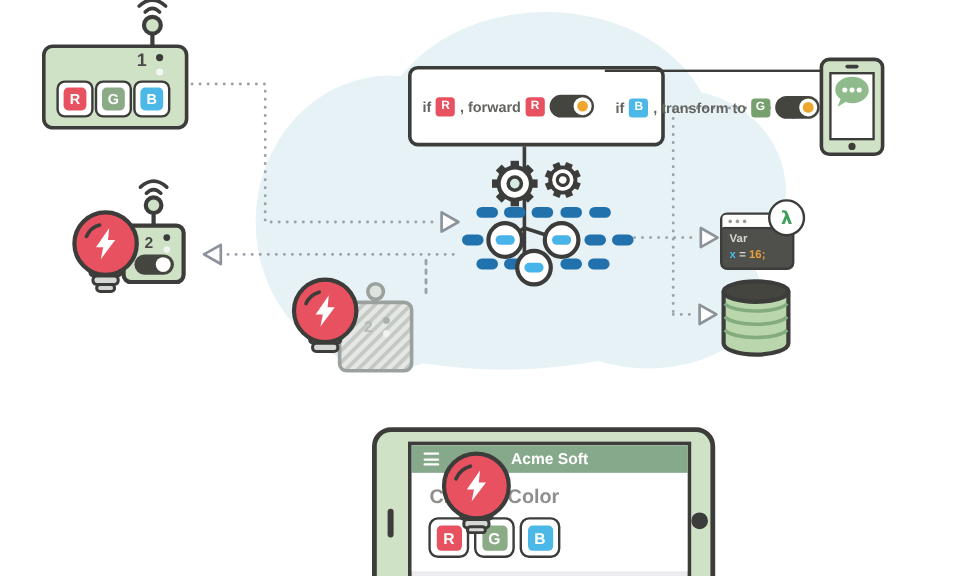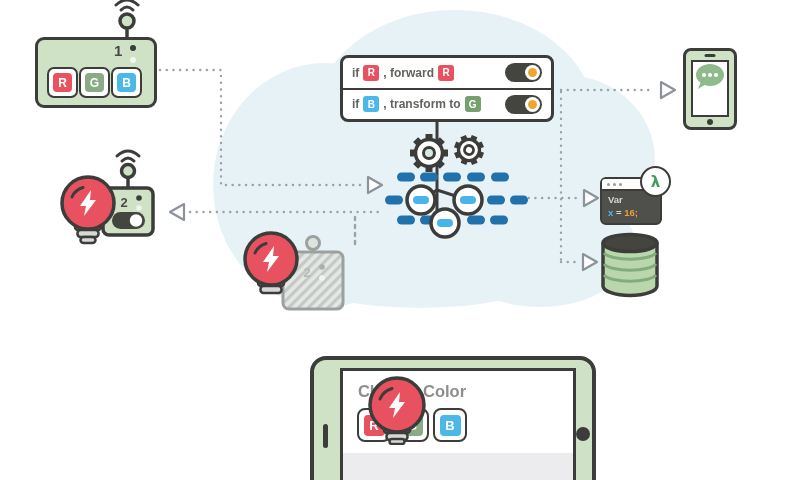--- a/index.html
+++ b/index.html
@@ -19,21 +19,21 @@
        border-radius:7px;display:flex;align-items:center;justify-content:center;cursor:pointer;}
   .key-inner{width:19px;height:19px;border-radius:4px;display:flex;align-items:center;
              justify-content:center;color:#fff;font-weight:bold;font-size:12px;}
   .red-bg{background:#e8515f;}
   .green-bg{background:#8aab85;}
   .blue-bg{background:#4cb8e8;}
   .dgreen-bg{background:#76a06d;}
 
   
   .rules{left:340px;top:55px;width:214px;height:67px;background:#fff;
-         border:3.5px solid #3c3c3a;border-radius:8px;display:flex;flex-direction:column;}
+         border:3.5px solid #3c3c3a;border-radius:8px;display:flex;flex-direction:row;}
   .rule-row{flex:1;display:flex;align-items:center;padding:0 9px;gap:4px;
             font-size:12px;font-weight:bold;color:#63635f;white-space:nowrap;}
   .rule-row + .rule-row{border-top:2.5px solid #3c3c3a;}
   .badge{width:16px;height:16px;border-radius:3px;display:inline-flex;align-items:center;
          justify-content:center;color:#fff;font-weight:bold;font-size:10px;flex:0 0 auto;}
   .toggle{margin-left:auto;width:37px;height:19px;background:#45453f;border-radius:10px;
           position:relative;flex:0 0 auto;cursor:pointer;}
   .toggle .knob{position:absolute;right:2px;top:2px;width:15px;height:15px;border-radius:50%;
           background:#fff;display:flex;align-items:center;justify-content:center;}
   .toggle .knob::after{content:"";width:9px;height:9px;border-radius:50%;background:#eda72e;}
@@ -301,20 +301,28 @@
         <span class="c-num">16;</span>
       </div>
     </div>
     <div class="lambda-badge">λ</div>
   </div>
 
   <div class="abs tablet">
     <div class="tab-pill"></div>
     <div class="tab-home"></div>
     <div class="screen">
+      <div class="app-header">
+        <div class="hamburger">
+          <div></div>
+            <div></div>
+            <div></div>
+        </div>
+        <span>Acme Soft</span>
+      </div>
       <div class="app-card">
         <svg width="64" height="74" viewBox="-32 -34 64 74" style="margin-left:22px;">
           <rect x="-13" y="21" width="26" height="7" rx="3" fill="#d6d8d6" stroke="#3c3c3a" stroke-width="2.5"></rect>
           <rect x="-10.5" y="28" width="21" height="7" rx="3" fill="#d6d8d6" stroke="#3c3c3a" stroke-width="2.5"></rect>
           <rect x="-7.5" y="34" width="15" height="5" rx="2.5" fill="#d6d8d6" stroke="#3c3c3a" stroke-width="2.5"></rect>
           <circle r="27" fill="#e8515f" stroke="#3c3c3a" stroke-width="3.5"></circle>
           <path d="M -17,-6 A 18 18 0 0 1 -5,-16.5" fill="none" stroke="#3c3c3a" stroke-width="3" stroke-linecap="round"></path>
           <path d="M 3,-13 L -8,3 L -2,3 L -4,13 L 8,-3 L 2,-3 Z" fill="#fff"></path>
         </svg>
         <div class="app-col">

